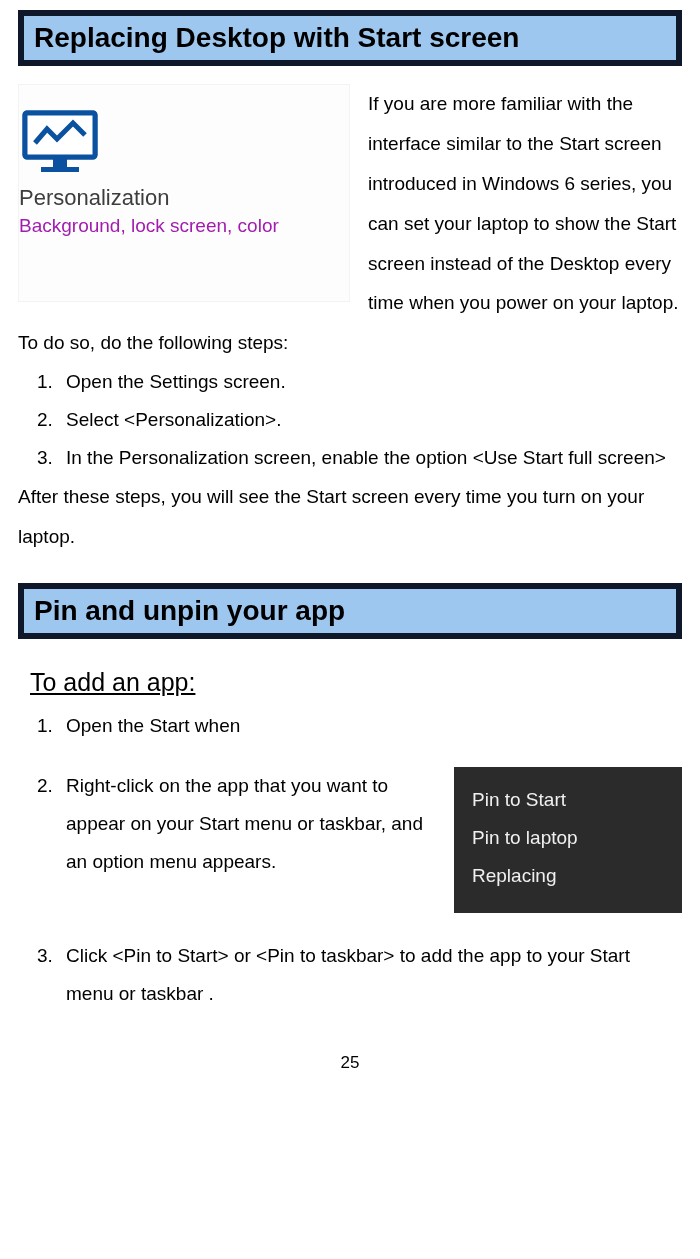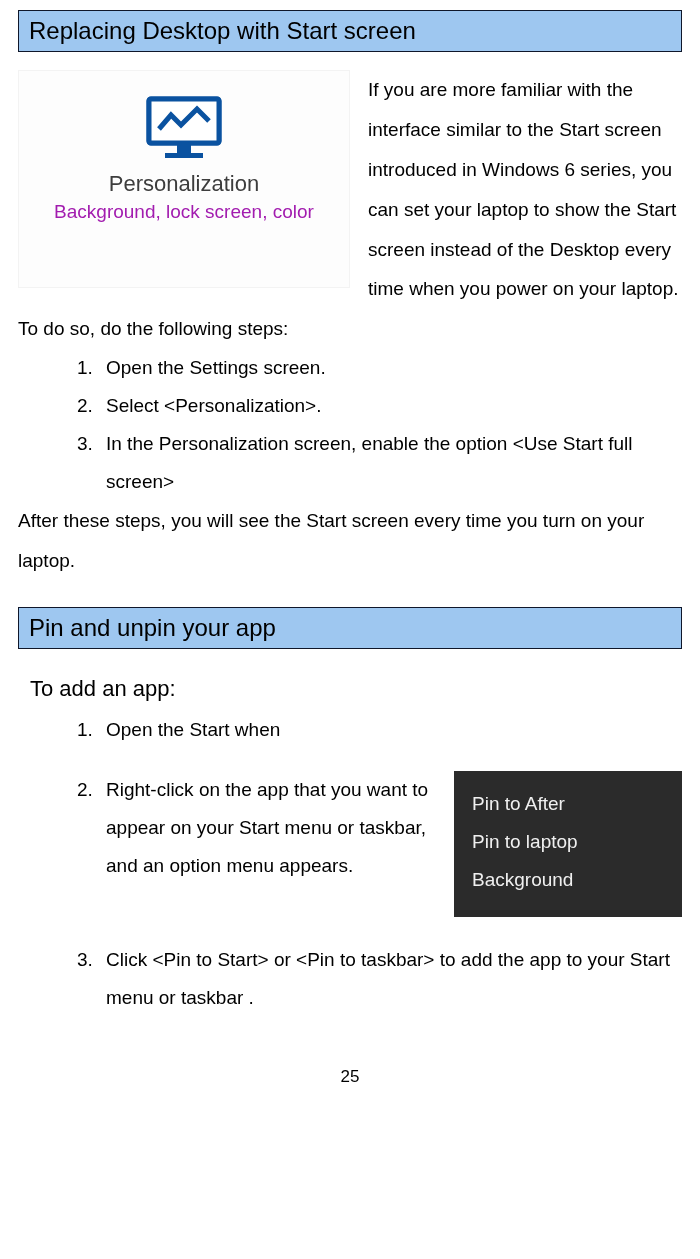--- a/index.html
+++ b/index.html
@@ -1,63 +1,63 @@
 <!DOCTYPE html>
 <html><head>
 <meta charset="utf-8">
 <style>
   * { box-sizing: border-box; margin: 0; padding: 0; }
   html, body { width: 700px; background: #fff; font-family: Arial, Helvetica, sans-serif; color: #000; }
   .page { padding: 10px 18px 40px 18px; }
   .section-header {
     background: #9ec7f0;
-    border: 1px solid #0f172a;
+    border: 6px solid #0f172a;
     padding: 6px 10px;
-    font-weight: normal;
-    font-size: 24px;
+    font-weight: bold;
+    font-size: 28px;
     margin-bottom: 18px;
   }
   .illus-card {
     float: left;
     width: 332px;
     height: 218px;
     background: #fdfdfd;
     margin: 0 18px 12px 0;
-    text-align: center;
+    text-align: left;
     padding-top: 24px;
     border: 1px solid #f3f3f3;
   }
   .illus-icon { display: inline-block; }
   .illus-title { font-size: 22px; color: #3d3d3d; margin-top: 6px; font-weight: 400; }
   .illus-sub { font-size: 19px; color: #a21caf; line-height: 1.35; margin-top: 2px; }
   .body-text { font-size: 19px; line-height: 2.1; }
   .steps-list { list-style: decimal; padding-left: 40px; font-size: 19px; line-height: 2.0; }
-  .steps-list li { padding-left: 8px; margin-bottom: 0; margin-left: 40px; }
+  .steps-list li { padding-left: 8px; margin-bottom: 0; }
   .clearfix::after { content: ""; display: table; clear: both; }
   .spacer-med { height: 26px; }
   .sub-heading {
     font-size: 24px;
     font-weight: bold;
     color: #2c66a0;
     text-decoration: underline;
     margin: 10px 0 6px 0;
   }
-  .indent-p { font-size: 22px; line-height: 2.0; margin-left: 12px; }
+  .indent-p { font-size: 25px; line-height: 2.0; margin-left: 12px; text-decoration: underline; }
   .context-menu {
     float: right;
     width: 228px;
     background: #2b2b2b;
     color: #f0f0f0;
     padding: 14px 16px 18px 18px;
     margin: 0 0 12px 14px;
     font-size: 19px;
     line-height: 2.0;
     font-weight: 300;
   }
-  .page-num { text-align: center; font-size: 17px; margin-top: 50px; }
+  .page-num { text-align: center; font-size: 17px; margin-top: 40px; }
 </style>
 </head>
 <body>
 
 <div class="page">
 
   <div class="section-header">Replacing Desktop with Start screen</div>
 
   <div class="clearfix">
     <div class="illus-card">
@@ -90,23 +90,23 @@
 
   <div class="section-header">Pin and unpin your app</div>
 
 
   <p class="indent-p">To add an app:</p>
 
   <ol class="steps-list">
     <li style="margin-bottom:22px;">Open the Start when</li>
     <li class="clearfix">
       <div class="context-menu">
-        <div>Pin to After</div>
+        <div>Pin to Start</div>
         <div>Pin to laptop</div>
-        <div>Background</div>
+        <div>Replacing</div>
       </div>
       <span>Right-click on the app that you want to appear on your Start menu or taskbar, and an option menu appears.</span>
     </li>
     <li style="clear:both; padding-top:12px;">Click &lt;Pin to Start&gt; or &lt;Pin to taskbar&gt; to add the app to your Start menu or taskbar .</li>
   </ol>
 
   <div class="page-num">25</div>
 
 </div>
 

